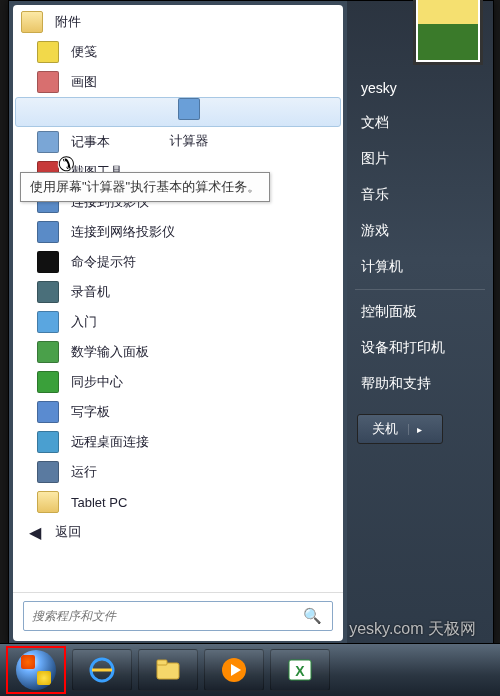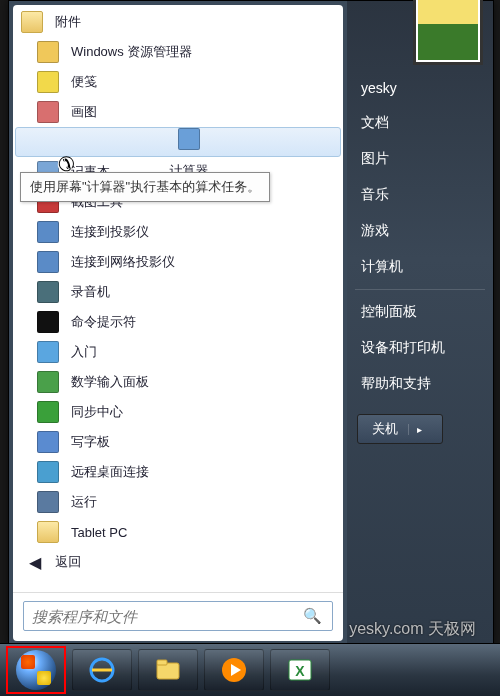--- a/index.html
+++ b/index.html
@@ -92,21 +92,21 @@
   height: 28px;
   border-radius: 2px;
 }
 .search-input {
   flex: 1;
   border: none;
   outline: none;
   font-style: italic;
   color: #777;
   padding: 0 8px;
-  font-size: 15px;
+  font-size: 12px;
   font-family: inherit;
   background: transparent;
 }
 .search-icon {
   color: #3a6ea5;
   padding: 0 10px;
   font-size: 15px;
 }
 .right-panel {
   flex:1;
@@ -240,24 +240,20 @@
 
 <div class="startmenu">
   <div class="left-panel">
     <div class="programs-list">
       <div class="prog-item folder-header">
         <span class="icon folder-icon"></span>
         <span>附件</span>
       </div>
       <div id="prog-items">
           <div class="prog-item">
-            <span class="icon app-icon" style="background: rgb(240, 200, 90); border: 1px solid rgba(0, 0, 0, 0.25);"></span>
-            <span>Windows 资源管理器</span>
-          </div>
-          <div class="prog-item">
             <span class="icon app-icon" style="background: rgb(242, 217, 74); border: 1px solid rgba(0, 0, 0, 0.25);"></span>
             <span>便笺</span>
           </div>
           <div class="prog-item">
             <span class="icon app-icon" style="background: rgb(216, 111, 111); border: 1px solid rgba(0, 0, 0, 0.25);"></span>
             <span>画图</span>
           </div>
           <div class="prog-item highlighted red-box">
             <span class="icon app-icon" style="background: rgb(106, 159, 216); border: 1px solid rgba(0, 0, 0, 0.25);"></span>
             <span>计算器</span>
@@ -272,26 +268,26 @@
           </div>
           <div class="prog-item">
             <span class="icon app-icon" style="background: rgb(90, 139, 199); border: 1px solid rgba(0, 0, 0, 0.25);"></span>
             <span>连接到投影仪</span>
           </div>
           <div class="prog-item">
             <span class="icon app-icon" style="background: rgb(90, 139, 199); border: 1px solid rgba(0, 0, 0, 0.25);"></span>
             <span>连接到网络投影仪</span>
           </div>
           <div class="prog-item">
+            <span class="icon app-icon" style="background: rgb(17, 17, 17); border: 1px solid rgba(0, 0, 0, 0.25);"></span>
+            <span>命令提示符</span>
+          </div>
+          <div class="prog-item">
             <span class="icon app-icon" style="background: rgb(74, 111, 122); border: 1px solid rgba(0, 0, 0, 0.25);"></span>
             <span>录音机</span>
-          </div>
-          <div class="prog-item">
-            <span class="icon app-icon" style="background: rgb(17, 17, 17); border: 1px solid rgba(0, 0, 0, 0.25);"></span>
-            <span>命令提示符</span>
           </div>
           <div class="prog-item">
             <span class="icon app-icon" style="background: rgb(90, 166, 224); border: 1px solid rgba(0, 0, 0, 0.25);"></span>
             <span>入门</span>
           </div>
           <div class="prog-item">
             <span class="icon app-icon" style="background: rgb(74, 160, 74); border: 1px solid rgba(0, 0, 0, 0.25);"></span>
             <span>数学输入面板</span>
           </div>
           <div class="prog-item">

